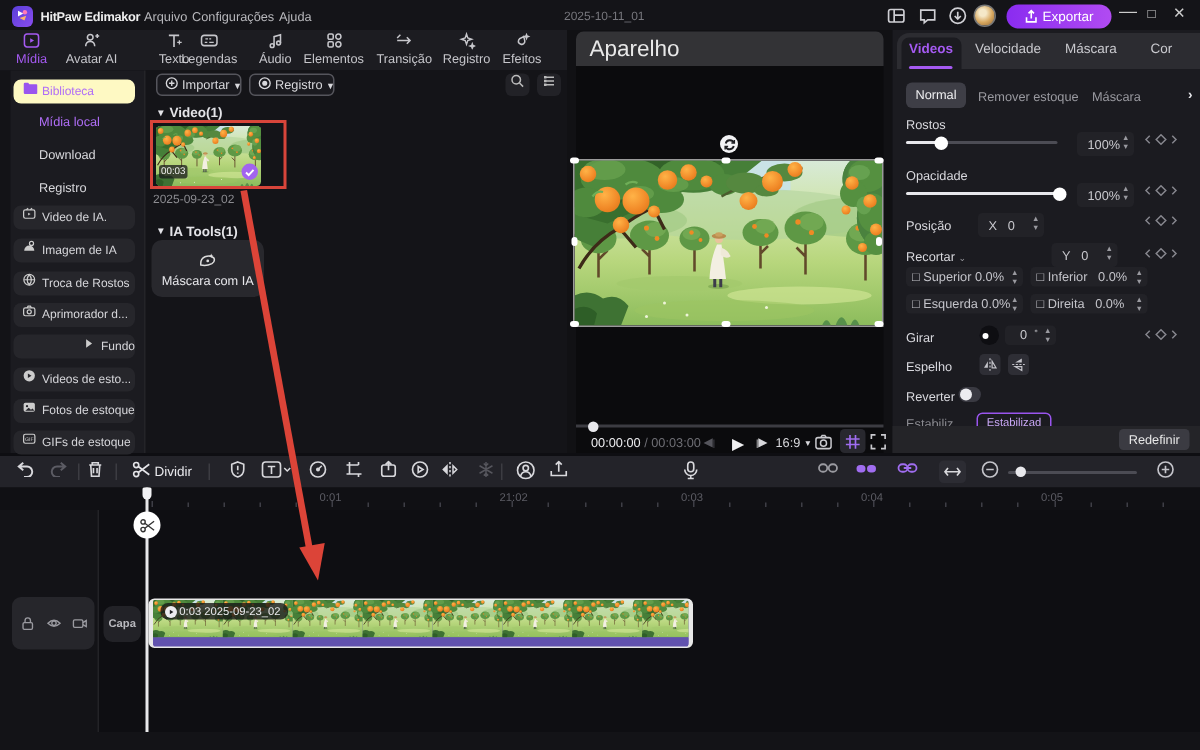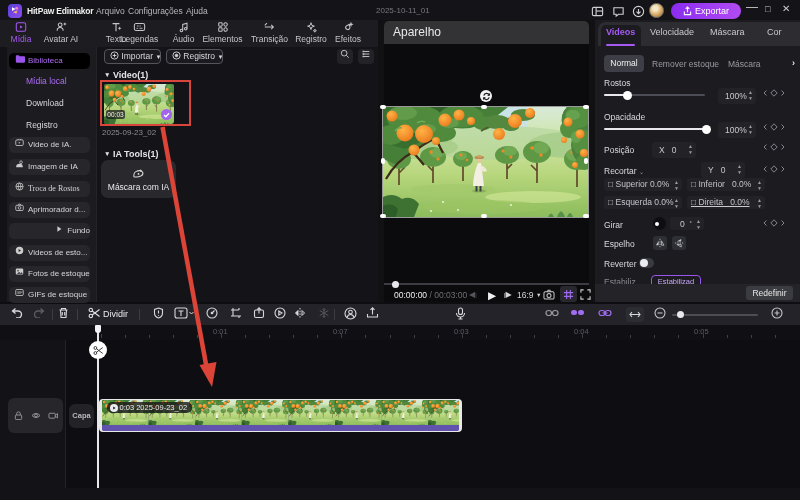--- a/index.html
+++ b/index.html
@@ -32,21 +32,21 @@
 
 
 #mediapanel { position:absolute; left:96px; top:47px; width:282px; height:255px; background:#141418; border-left:1px solid #242428; }
 .mbtn { position:absolute; top:2px; height:15px; border:1px solid #55555c; border-radius:4px; color:#d8d8dc; font-size:8.5px; line-height:13px; padding:0 5px; background:#1a1a1f; white-space:nowrap; }
 .iconbtn { position:absolute; top:2px; width:16px; height:15px; background:#222227; border-radius:4px; color:#bbb; text-align:center; line-height:15px; font-size:9px; }
 #thumb { position:absolute; left:7px; top:37px; width:70px; height:40px; border-radius:3px; overflow:hidden; }
 #redbox { position:absolute; left:3px; top:33px; width:91px; height:46px; border:2px solid #d8453a; }
 
 
 #previewcol { position:absolute; left:378px; top:20px; width:217px; height:282px; background:#111114; }
-#prevheader { position:absolute; left:6px; top:1px; width:205px; height:23px; background:#333336; border-radius:5px 5px 0 0; color:#e8e8e8; font-size:12px; line-height:23px; padding-left:9px; }
+#prevheader { position:absolute; left:6px; top:1px; width:205px; height:23px; background:#333336; border-radius:5px 5px 0 0; color:#e8e8e8; font-size:15px; line-height:23px; padding-left:9px; }
 #prevarea { position:absolute; left:6px; top:24px; width:205px; height:258px; background:#0b0b0d; }
 #vframe { position:absolute; left:-1px; top:63px; width:205px; height:110px; outline:1px solid #9a9a9a; }
 .handle { position:absolute; width:6px; height:4px; background:#fff; border-radius:2px; }
 .handlev { position:absolute; width:4px; height:6px; background:#fff; border-radius:2px; }
 
 
 #rightpanel { position:absolute; left:595px; top:20px; width:205px; height:282px; background:#1b1b20; }
 .rtab { position:absolute; top:7px; font-size:9px; color:#c9c9ce; }
 .rlabel { position:absolute; font-size:8.5px; color:#d9d9de; white-space:nowrap; }
 .valbox { position:absolute; height:16px; background:#222227; border-radius:3px; color:#c9c9ce; font-size:8.5px; }
@@ -177,36 +177,36 @@
     <div class="mtab" style="left:320px;">
         <div class="ic"><svg width="12" height="12" viewBox="0 0 14 14" fill="none" stroke="#c6c6cb" stroke-width="1.2">
             <path d="M7 3 c0 2 -2.5 2.5 -2.5 4.5 a2.5 2.5 0 0 0 5 0 C9.5 5.5 7 5 7 3z" transform="rotate(25 7 7)"></path>
             <path d="M10.5 2.5 l.4 1 1 .4 -1 .4 -.4 1 -.4-1 -1-.4 1-.4z"></path>
           </svg></div>
         <div class="lb">Efeitos</div>
       </div>
   </div>
   <div id="sidebar">
     <div style="position:absolute; left:0; top:0; width:7px; height:255px; background:#131317;"></div>
-    <div class="srow" style="top:6px; background:#000000; color:#b06ef7;"><span class="si"><svg width="10" height="9" viewBox="0 0 12 10">
+    <div class="srow" style="top:6px; background:#fef9c3; color:#b06ef7;"><span class="si"><svg width="10" height="9" viewBox="0 0 12 10">
             <path d="M1 2 a1 1 0 0 1 1-1 h2.5 l1 1.2 H11 a1 1 0 0 1 1 1 V9 a1 1 0 0 1 -1 1 H2 a1 1 0 0 1 -1-1z" fill="#9a55ee"></path>
           </svg></span>Biblioteca</div>
     <div class="stxt" style="top:29px; color:#b06ef7;">Mídia local</div>
     <div class="stxt" style="top:51px;">Download</div>
     <div class="stxt" style="top:73px;">Registro</div>
     <div class="srow" style="top:90px;"><span class="si"><svg width="9" height="9" viewBox="0 0 12 12" fill="none" stroke="#ccc" stroke-width="1.1">
             <rect x="1" y="2.5" width="10" height="7.5" rx="1.5"></rect>
             <path d="M5 5 l2.2 1.3 L5 7.6z" fill="#ccc" stroke="none"></path>
             <path d="M3.5 2.5 L5 1 M7 2.5 L8.5 1"></path>
           </svg></span>Video de IA.</div>
     <div class="srow" style="top:111.5px;"><span class="si"><svg width="9" height="9" viewBox="0 0 12 12" fill="none" stroke="#ccc" stroke-width="1.1">
             <path d="M1.5 9.5 a4.5 4.5 0 1 1 9 0z" fill="#ccc" stroke="none"></path>
             <circle cx="8" cy="3" r="1.8" fill="#1b1b20"></circle>
           </svg></span>Imagem de IA</div>
-    <div class="srow" style="top:133.5px;font-family:Liberation Serif, serif;"><span class="si"><svg width="9" height="9" viewBox="0 0 12 12" fill="none" stroke="#ccc" stroke-width="1.1">
+    <div class="srow" style="top:133.5px;"><span class="si"><svg width="9" height="9" viewBox="0 0 12 12" fill="none" stroke="#ccc" stroke-width="1.1">
             <circle cx="6" cy="6" r="4.8"></circle>
             <path d="M1.5 6 h9 M6 1.5 c2.5 2.5 2.5 6.5 0 9 c-2.5-2.5-2.5-6.5 0-9z"></path>
           </svg></span>Troca de Rostos</div>
     <div class="srow" style="top:154.5px;"><span class="si"><svg width="9" height="9" viewBox="0 0 12 12" fill="none" stroke="#ccc" stroke-width="1.1">
             <rect x="1" y="3" width="10" height="7" rx="1.5"></rect>
             <circle cx="6" cy="6.5" r="1.8"></circle>
             <path d="M4 3 l1-1.5 h2 L8 3"></path>
           </svg></span>Aprimorador d...</div>
     <div class="srow" style="top:176px;text-align:right;"><span class="si"><svg width="8" height="8" viewBox="0 0 10 10">
             <path d="M3 1.5 L8 5 L3 8.5z" fill="#ccc"></path>
@@ -609,21 +609,21 @@
         </svg></div>
     <div class="rlabel" style="left:9px; top:146px;">Recortar <span style="font-size:6px; color:#9a9aa0;">⌄</span></div>
     <div class="kf" style="left:168px; top:145px;"><svg width="22" height="8" viewBox="0 0 22 8" fill="none" stroke="#85858c" stroke-width="1">
           <path d="M3.5 1.5 L1 4 l2.5 2.5"></path>
           <path d="M11 0.8 L14.2 4 L11 7.2 L7.8 4z"></path>
           <path d="M18.5 1.5 L21 4 l-2.5 2.5"></path>
         </svg></div>
     <div class="valbox" style="left:9px; top:158px; width:78px; line-height:13px; height:13px;"><span style="margin-left:4px; color:#c4c4ca;">□ Superior 0.0%</span><span style="position:absolute; right:3px; top:1px; line-height:6px; font-size:5px; color:#9a9aa0;">▲<br>▼</span></div>
     <div class="valbox" style="left:92px; top:158px; width:78px; line-height:13px; height:13px;"><span style="margin-left:4px; color:#c4c4ca;">□ Inferior&nbsp;&nbsp; 0.0%</span><span style="position:absolute; right:3px; top:1px; line-height:6px; font-size:5px; color:#9a9aa0;">▲<br>▼</span></div>
     <div class="valbox" style="left:9px; top:176px; width:78px; line-height:13px; height:13px;"><span style="margin-left:4px; color:#c4c4ca;">□ Esquerda 0.0%</span><span style="position:absolute; right:3px; top:1px; line-height:6px; font-size:5px; color:#9a9aa0;">▲<br>▼</span></div>
-    <div class="valbox" style="left:92px; top:176px; width:78px; line-height:13px; height:13px;text-decoration:underline;"><span style="margin-left:4px; color:#c4c4ca;">□ Direita&nbsp;&nbsp; 0.0%</span><span style="position:absolute; right:3px; top:1px; line-height:6px; font-size:5px; color:#9a9aa0;">▲<br>▼</span></div>
+    <div class="valbox" style="left:92px; top:176px; width:78px; line-height:13px; height:13px;"><span style="margin-left:4px; color:#c4c4ca;">□ Direita&nbsp;&nbsp; 0.0%</span><span style="position:absolute; right:3px; top:1px; line-height:6px; font-size:5px; color:#9a9aa0;">▲<br>▼</span></div>
     <div class="rlabel" style="left:9px; top:200px;">Girar</div>
     <div style="position:absolute; left:58px; top:197px; width:13px; height:13px; border-radius:50%; background:#0e0e12;">
         <div style="position:absolute; left:2px; top:4.5px; width:4px; height:4px; border-radius:50%; background:#fff;"></div>
       </div>
     <div class="valbox" style="left:75px; top:197px; width:34px; height:13px; line-height:13px;"><span style="margin-left:10px;">0&nbsp;&nbsp;<span style="font-size:6px; vertical-align:2px;">°</span></span><span style="position:absolute; right:3px; top:1px; line-height:6px; font-size:5px; color:#9a9aa0;">▲<br>▼</span></div>
     <div class="kf" style="left:168px; top:199px;"><svg width="22" height="8" viewBox="0 0 22 8" fill="none" stroke="#85858c" stroke-width="1">
           <path d="M3.5 1.5 L1 4 l2.5 2.5"></path>
           <path d="M11 0.8 L14.2 4 L11 7.2 L7.8 4z"></path>
           <path d="M18.5 1.5 L21 4 l-2.5 2.5"></path>
         </svg></div>
@@ -751,21 +751,21 @@
     <div style="position:absolute; left:124.6px; top:10px; width:1px; height:3px; background:#3e3e46;"></div>
     <div style="position:absolute; left:148.7px; top:10px; width:1px; height:3px; background:#3e3e46;"></div>
     <div style="position:absolute; left:172.7px; top:10px; width:1px; height:3px; background:#3e3e46;"></div>
     <div style="position:absolute; left:196.8px; top:10px; width:1px; height:3px; background:#3e3e46;"></div>
     <div class="rnum" style="left:213px;">0:01</div>
     <div style="position:absolute; left:220.9px; top:9px; width:1px; height:4px; background:#3e3e46;"></div>
     <div style="position:absolute; left:245.0px; top:10px; width:1px; height:3px; background:#3e3e46;"></div>
     <div style="position:absolute; left:269.1px; top:10px; width:1px; height:3px; background:#3e3e46;"></div>
     <div style="position:absolute; left:293.1px; top:10px; width:1px; height:3px; background:#3e3e46;"></div>
     <div style="position:absolute; left:317.2px; top:10px; width:1px; height:3px; background:#3e3e46;"></div>
-    <div class="rnum" style="left:333px;">0:07</div>
+    <div class="rnum" style="left:333px;">21:02</div>
     <div style="position:absolute; left:341.3px; top:9px; width:1px; height:4px; background:#3e3e46;"></div>
     <div style="position:absolute; left:365.4px; top:10px; width:1px; height:3px; background:#3e3e46;"></div>
     <div style="position:absolute; left:389.5px; top:10px; width:1px; height:3px; background:#3e3e46;"></div>
     <div style="position:absolute; left:413.5px; top:10px; width:1px; height:3px; background:#3e3e46;"></div>
     <div style="position:absolute; left:437.6px; top:10px; width:1px; height:3px; background:#3e3e46;"></div>
     <div class="rnum" style="left:454px;">0:03</div>
     <div style="position:absolute; left:461.7px; top:9px; width:1px; height:4px; background:#3e3e46;"></div>
     <div style="position:absolute; left:485.8px; top:10px; width:1px; height:3px; background:#3e3e46;"></div>
     <div style="position:absolute; left:509.9px; top:10px; width:1px; height:3px; background:#3e3e46;"></div>
     <div style="position:absolute; left:533.9px; top:10px; width:1px; height:3px; background:#3e3e46;"></div>

